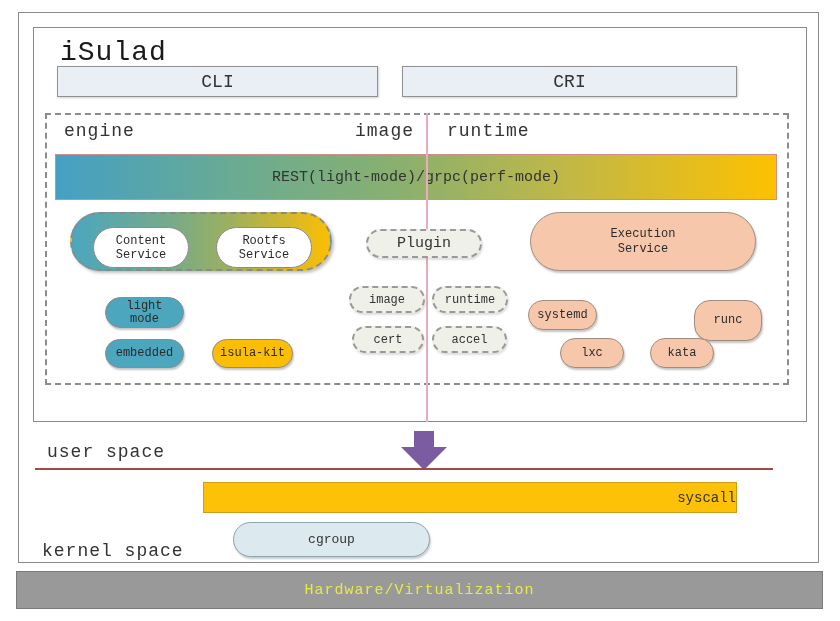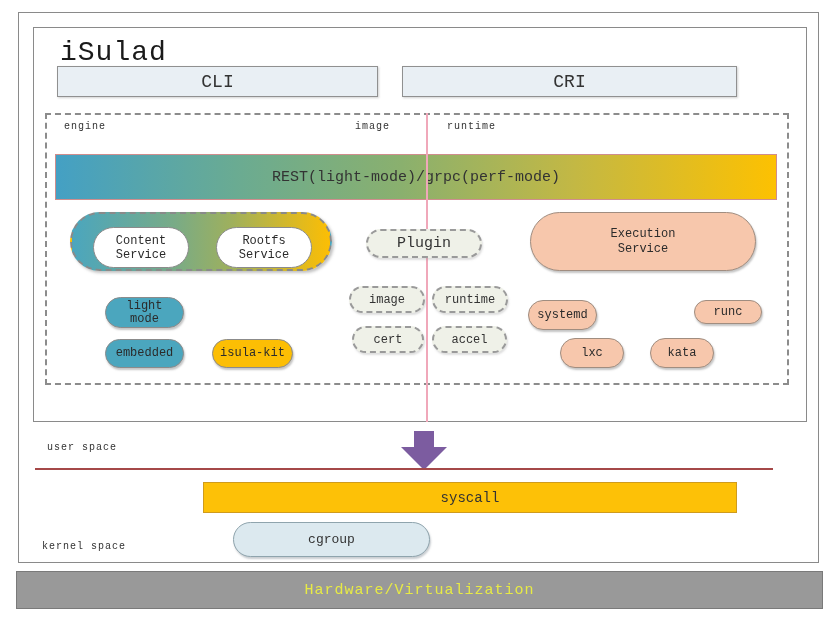--- a/index.html
+++ b/index.html
@@ -2,21 +2,21 @@
 <html><head>
 <meta charset="utf-8">
 <style>
   html,body{margin:0;padding:0;background:#fff;}
   #page{
     position:relative;width:840px;height:621px;background:#fff;overflow:hidden;
     font-family:"Liberation Mono","DejaVu Sans Mono",monospace;color:#2b2b2b;
   }
   .abs{position:absolute;box-sizing:border-box;}
   .center{display:flex;align-items:center;justify-content:center;text-align:center;}
-  .lbl{font-size:10px;color:#333;letter-spacing:1px;white-space:nowrap;}
+  .lbl{font-size:18px;color:#333;letter-spacing:1px;white-space:nowrap;}
 
   
   .outer-box{left:18px;top:12px;width:801px;height:551px;border:1px solid #8a8a8a;background:#fff;}
   .isulad-box{left:33px;top:27px;width:774px;height:395px;border:1px solid #8a8a8a;}
   .dashed-box{left:45px;top:113px;width:744px;height:272px;border:2px dashed #8c8c8c;}
   .page-title{left:60px;top:37px;font-size:28px;color:#1a1a1a;letter-spacing:1px;}
 
   
   .iface{height:31px;background:#e9eff4;border:1px solid #909090;font-size:18px;color:#333;
          box-shadow:1px 1px 2px rgba(140,140,140,.4);}
@@ -59,31 +59,31 @@
   .plugin-pill{left:366px;top:229px;width:116px;height:29px;font-size:15px;z-index:3;}
   .img-pill{left:349px;top:286px;width:76px;height:27px;}
   .runtime-pill{left:432px;top:286px;width:76px;height:27px;}
   .cert-pill{left:352px;top:326px;width:72px;height:27px;}
   .accel-pill{left:432px;top:326px;width:75px;height:27px;}
 
   
   .exec-pill{left:530px;top:212px;width:226px;height:59px;border-radius:30px;
     font-size:12px;line-height:15px;}
   .systemd-pill{left:528px;top:300px;width:69px;height:30px;}
-  .runc-pill{left:694px;top:300px;width:68px;height:24px;}
+  .runc-pill{left:694px;top:300px;width:68px;height:41px;}
   .lxc-pill{left:560px;top:338px;width:64px;height:30px;}
   .kata-pill{left:650px;top:338px;width:64px;height:30px;}
 
   
   .lbl-user{left:47px;top:442px;}
   .lbl-kernel{left:42px;top:541px;}
   .red-line{left:35px;top:468px;width:738px;height:2px;background:#a54848;}
   .down-arrow{left:401px;top:431px;width:46px;height:39px;}
   .syscall-bar{left:203px;top:482px;width:534px;height:31px;background:#fdc107;
-    border:1px solid #cf9b1d;font-size:14px;color:#333;}
+    border:1px solid #cf9b1d;font-size:14px;color:#333;justify-content:flex-end;}
   .kpill{top:522px;height:35px;border-radius:18px;border:1px solid #8fa4ad;
     font-size:13px;color:#333;box-shadow:1px 2px 2px rgba(120,130,140,.4);}
   .cgroup-pill{left:233px;width:197px;background:#dce9ef;}
   .namespace-pill{left:510px;width:193px;background:#b5d2e0;}
 
   
   .gray-bar{left:16px;top:571px;width:807px;height:38px;background:#999999;
     border:1px solid #7a7a7a;font-size:15px;color:#e7ea45;letter-spacing:1px;}
 
   .wrapbox{display:inline-block;text-align:center;}

